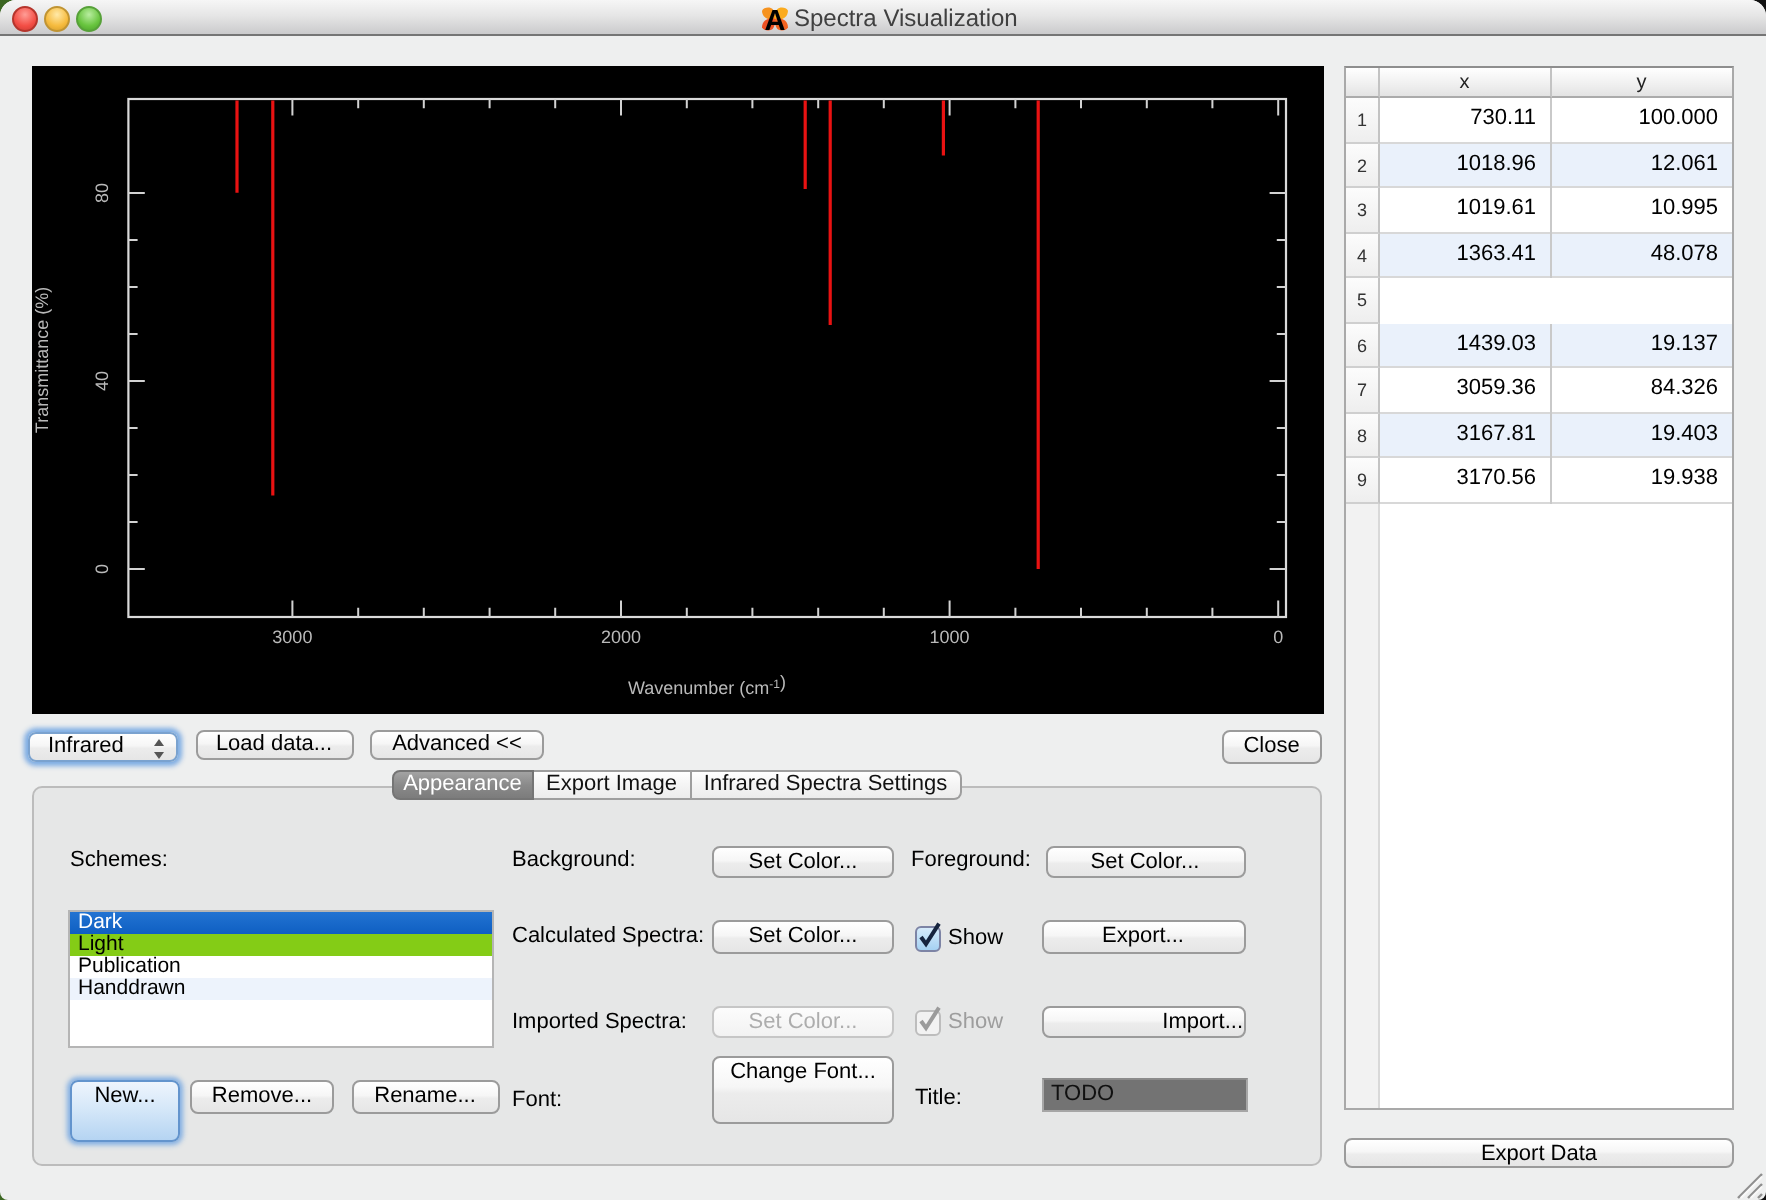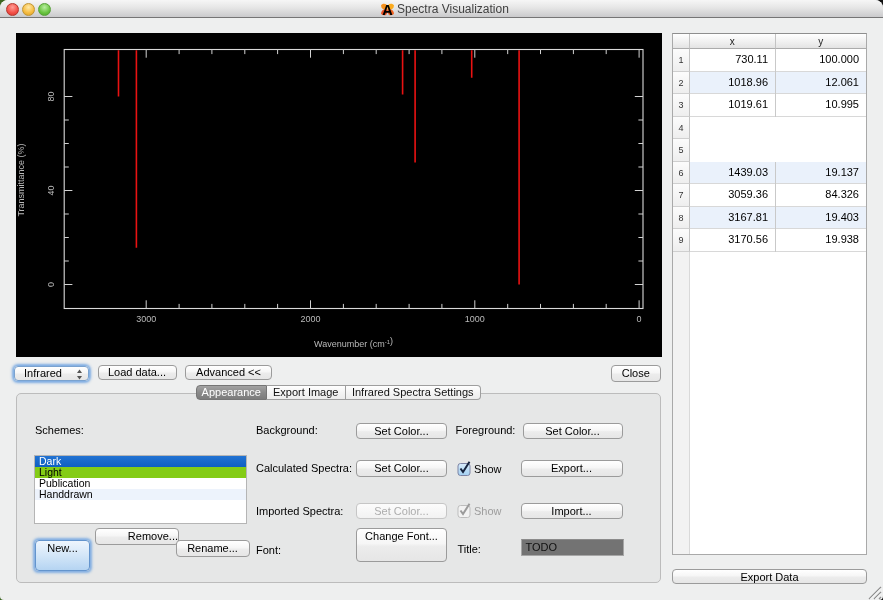--- a/index.html
+++ b/index.html
@@ -104,20 +104,24 @@
       <div class="row alt" style="top:37.5px;">
         <div class="cx">1018.96</div>
         <div class="cy">12.061</div>
       </div>
       <div class="numcell" style="top:60.0px;height:22.5px;line-height:22px;">3</div>
       <div class="row" style="top:60.0px;">
         <div class="cx">1019.61</div>
         <div class="cy">10.995</div>
       </div>
       <div class="numcell" style="top:82.5px;height:22.5px;line-height:22px;">4</div>
+      <div class="row alt" style="top:82.5px;">
+        <div class="cx">1363.41</div>
+        <div class="cy">48.078</div>
+      </div>
       <div class="numcell" style="top:105.0px;height:22.5px;line-height:22px;">5</div>
       <div class="numcell" style="top:127.5px;height:22.5px;line-height:22px;">6</div>
       <div class="row alt" style="top:127.5px;">
         <div class="cx">1439.03</div>
         <div class="cy">19.137</div>
       </div>
       <div class="numcell" style="top:150.0px;height:22.5px;line-height:22px;">7</div>
       <div class="row" style="top:150.0px;">
         <div class="cx">3059.36</div>
         <div class="cy">84.326</div>
@@ -156,21 +160,21 @@
   <div class="lbl" style="left:35px;top:424px;">Schemes:</div>
   <div id="list" class="abs">
     <div class="li" style="top:0;background:linear-gradient(#2273d2,#0f5fc2);color:#fff;">Dark</div>
     <div class="li" style="top:11px;background:#84cc16;">Light</div>
     <div class="li" style="top:22px;">Publication</div>
     <div class="li" style="top:33px;background:#edf3fc;">Handdrawn</div>
   </div>
   <div class="btn" style="left:35px;top:539.5px;width:55px;height:31px;line-height:15px;
        background:linear-gradient(#eef5fd,#d3e6f8 50%,#b5d4f2);border-color:#6394cd;
        box-shadow:0 0 2.5px 1.5px rgba(105,160,225,.8);">New...</div>
-  <div class="btn" style="left:95px;top:528px;width:84px;height:16.5px;line-height:14.5px;text-align:right;">Remove...</div>
+  <div class="btn" style="left:95px;top:540px;width:72px;height:16.5px;line-height:14.5px;">Remove...</div>
   <div class="btn" style="left:175.5px;top:540px;width:74px;height:16.5px;line-height:14.5px;">Rename...</div>
 
   <div class="lbl" style="left:256px;top:424px;">Background:</div>
   <div class="lbl" style="left:256px;top:461.5px;">Calculated Spectra:</div>
   <div class="lbl" style="left:256px;top:505px;">Imported Spectra:</div>
   <div class="lbl" style="left:256px;top:543.5px;">Font:</div>
 
   <div class="btn" style="left:356px;top:422.5px;width:91px;height:16.5px;line-height:14.5px;">Set Color...</div>
   <div class="lbl" style="left:455.5px;top:424px;">Foreground:</div>
   <div class="btn" style="left:522.5px;top:422.5px;width:100px;height:16.5px;line-height:14.5px;">Set Color...</div>
@@ -188,21 +192,21 @@
   </svg>
   <div class="lbl" style="left:474px;top:462.5px;">Show</div>
   <div class="btn" style="left:520.5px;top:460px;width:102px;height:16.5px;line-height:14.5px;">Export...</div>
 
   <div class="btn dis" style="left:356px;top:502.5px;width:91px;height:16px;line-height:14px;">Set Color...</div>
   <svg class="abs" style="left:456.5px;top:503px" width="16" height="15" viewBox="0 0 16 15">
     <rect x="1" y="2.5" width="12" height="12" rx="2.5" fill="#f2f2f2" stroke="#bdbdbd" stroke-width="1"></rect>
     <path d="M3.5 7.5 L6 11 L12.5 0.8" fill="none" stroke="#9b9b9b" stroke-width="2"></path>
   </svg>
   <div class="lbl" style="left:474px;top:505px;color:#9d9d9d;">Show</div>
-  <div class="btn" style="left:520.5px;top:502.5px;width:102px;height:16px;line-height:14px;">Import...</div>
+  <div class="btn" style="left:520.5px;top:502.5px;width:102px;height:16px;line-height:14px;text-align:right;">Import...</div>
 
   <div class="btn" style="left:356px;top:528px;width:91px;height:34px;line-height:14.5px;">Change Font...</div>
   <div class="lbl" style="left:457.5px;top:543px;">Title:</div>
   <div id="titlefield" class="abs">TODO</div>
 
   <div class="btn" style="left:672px;top:568.5px;width:195px;height:15.5px;line-height:14px;">Export Data</div>
 
   <svg class="abs" style="left:866px;top:585px" width="17" height="15" viewBox="0 0 17 15">
     <g stroke="#8f8f8f" stroke-width="1.2">
       <line x1="3" y1="14" x2="15" y2="2"></line>

